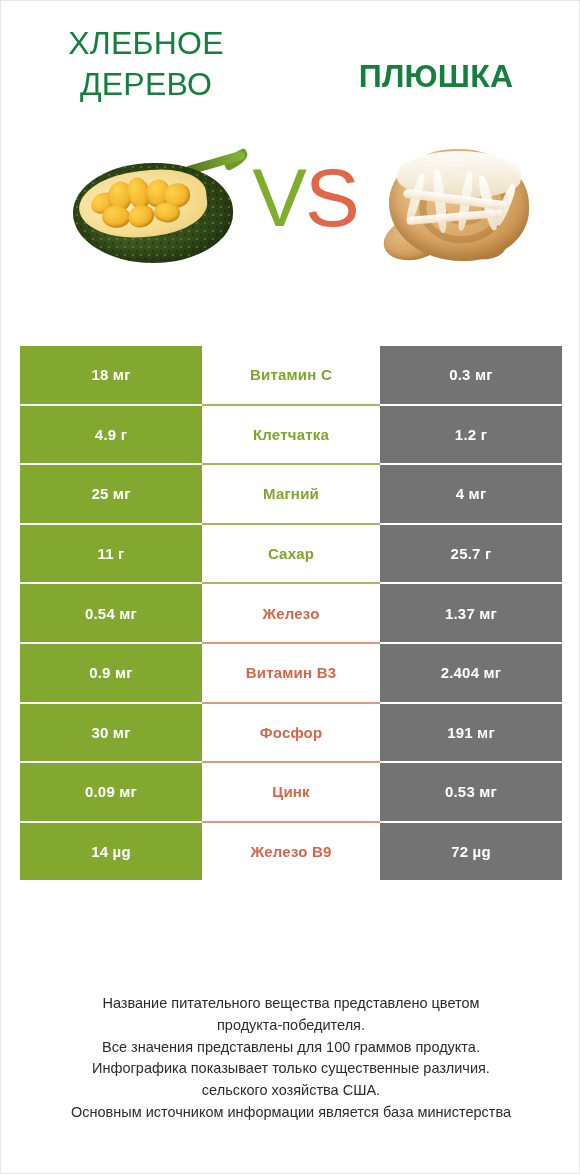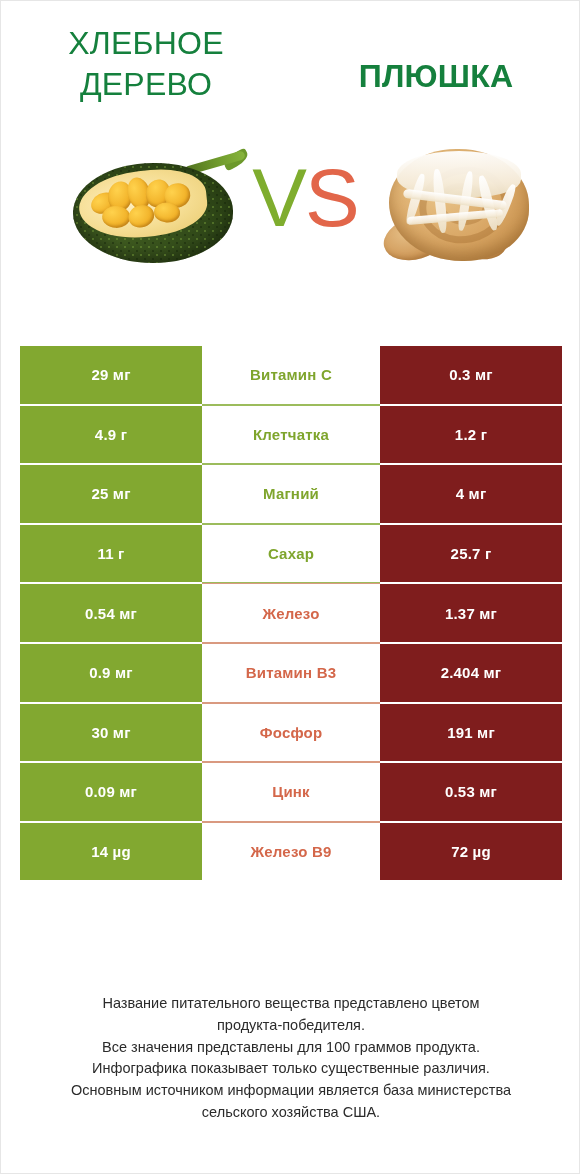--- a/index.html
+++ b/index.html
@@ -268,21 +268,21 @@
     border-bottom: 1.5px solid #ffffff;
   }
   .cell.mid {
     width: 178px;
     background: #ffffff;
     font-size: 15px;
     font-weight: 700;
   }
   .cell.right {
     width: 182px;
-    background: #7f1d1d;
+    background: #737373;
     color: #ffffff;
     border-top: 1.5px solid #ffffff;
     border-bottom: 1.5px solid #ffffff;
   }
   .row.win-green .cell.mid {
     color: #7fa52d;
     border-top: 1px solid #9cbc5c;
     border-bottom: 1px solid #9cbc5c;
   }
   .row.win-orange .cell.mid {
@@ -365,21 +365,21 @@
         <div class="glaze d4"></div>
         <div class="glaze d5"></div>
         <div class="glaze s1"></div>
         <div class="glaze s2"></div>
       </div>
     </div>
   </div>
 
   <div class="table" id="nutrient-table">
       <div class="row win-green">
-        <div class="cell left">29 мг</div>
+        <div class="cell left">18 мг</div>
         <div class="cell mid">Витамин C</div>
         <div class="cell right">0.3 мг</div>
       </div>
       <div class="row win-green">
         <div class="cell left">4.9 г</div>
         <div class="cell mid">Клетчатка</div>
         <div class="cell right">1.2 г</div>
       </div>
       <div class="row win-green">
         <div class="cell left">25 мг</div>
@@ -416,17 +416,17 @@
         <div class="cell mid">Железо B9</div>
         <div class="cell right">72 µg</div>
       </div>
     </div>
 
   <div class="footer">
     <p>Название питательного вещества представлено цветом</p>
     <p>продукта-победителя.</p>
     <p>Все значения представлены для 100 граммов продукта.</p>
     <p>Инфографика показывает только существенные различия.</p>
+    <p>сельского хозяйства США.</p>
     <p>Основным источником информации является база министерства</p>
-    <p>сельского хозяйства США.</p>
   </div>
 
 </div>
 
 </body></html>

